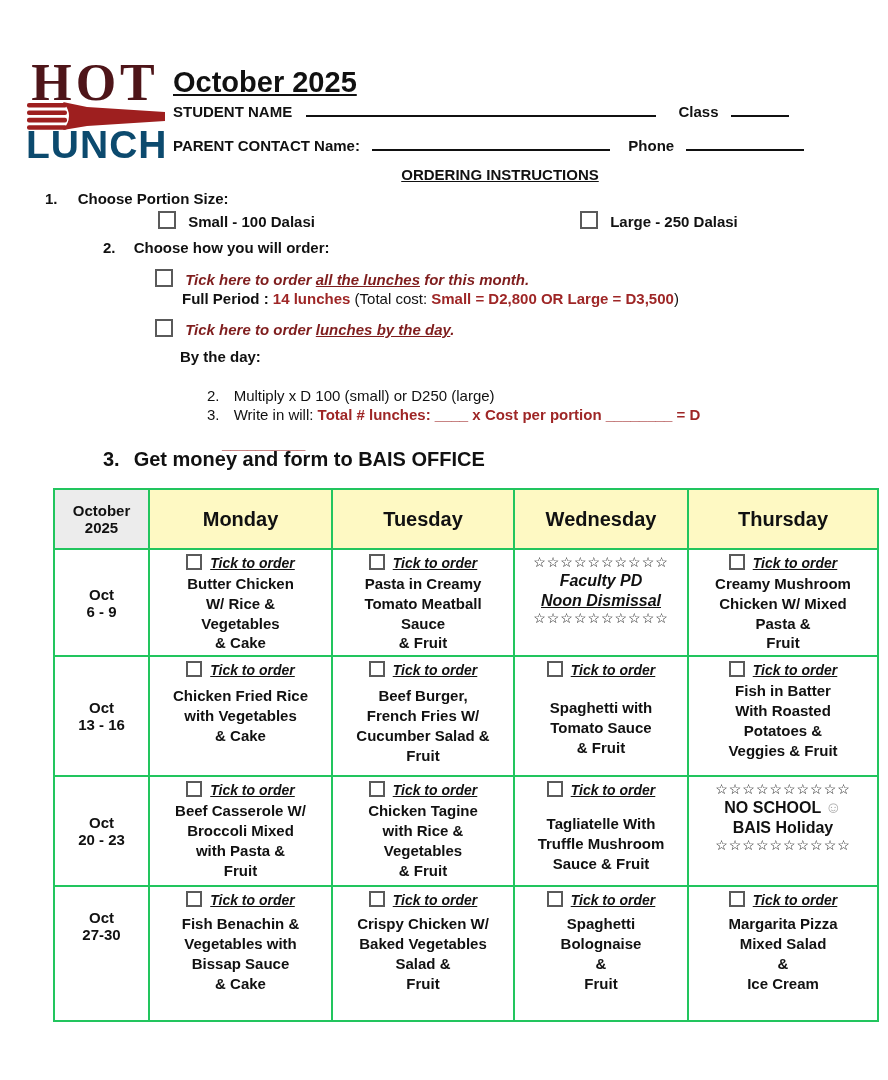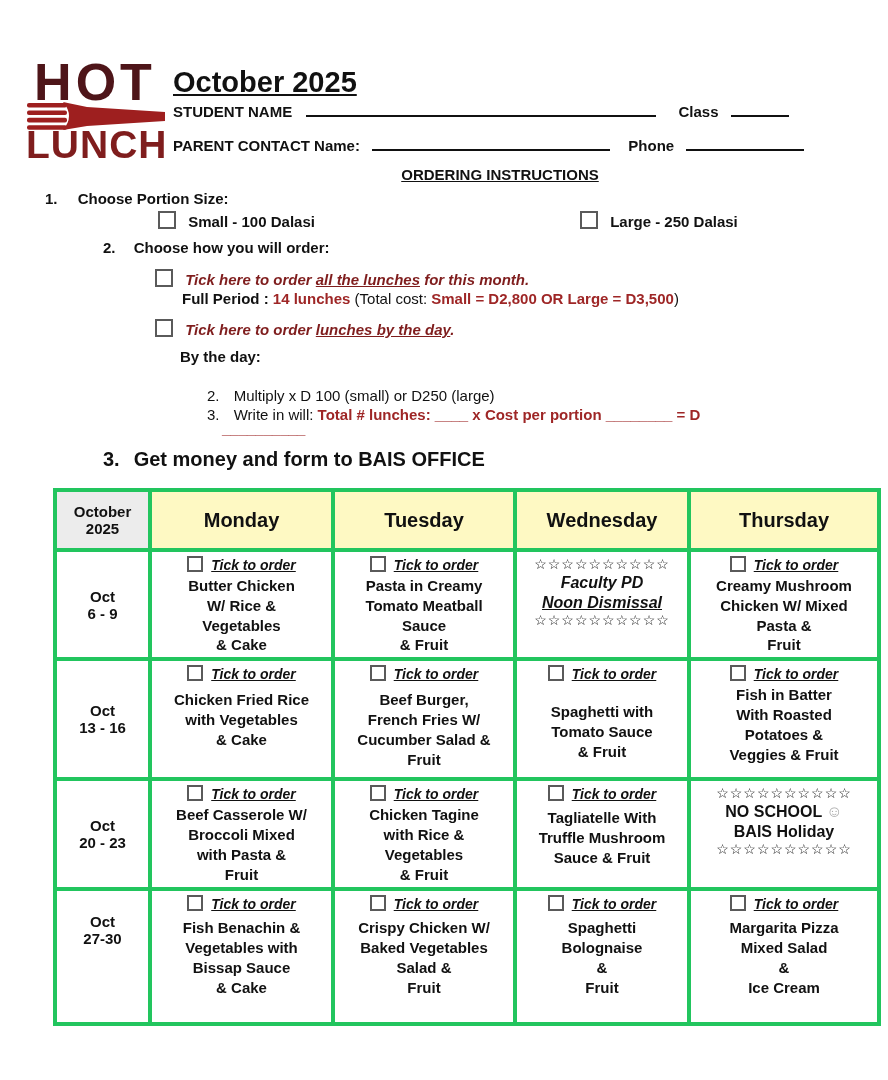--- a/index.html
+++ b/index.html
@@ -6,25 +6,25 @@
   .page {
     position:relative; width:888px; height:1080px; background:#fff;
     font-family:"Liberation Sans", sans-serif; color:#111;
     overflow:hidden;
   }
 
   
   .logo { position:absolute; left:26px; top:60px; width:140px; text-align:center; }
   .logo-hot {
     font-size:52px; font-weight:bold; line-height:0.88; color:#4e1519;
-    letter-spacing:4px; margin-left:-2px;
+    letter-spacing:4px; margin-left:-2px;font-family:Liberation Serif, serif;
   }
   .logo-fork { display:block; margin:-4px auto -6px auto; }
   .logo-lunch {
-    font-size:39px; font-weight:bold; line-height:0.95; color:#7f1d1d;
+    font-size:39px; font-weight:bold; line-height:0.95; color:#0c4a6e;
     letter-spacing:1px;
   }
 
   
   .doc-title {
     position:absolute; left:173px; top:66px;
     font-size:29px; font-weight:bold; text-decoration:underline;
   }
   .hline { position:absolute; font-size:15px; font-weight:bold; white-space:nowrap; }
   .blank {
@@ -37,35 +37,35 @@
     font-size:15px; font-weight:bold; text-decoration:underline;
   }
 
   .b { font-weight:bold; }
 
   .cb {
     display:inline-block; width:14px; height:14px; border:2px solid #5a5a5a;
     background:#fff; vertical-align:-2px; margin-right:8px;
   }
   .cb.small-cb { width:12px; height:12px; border-width:2px; }
-  .redbold { color:#9e2626; font-weight:bold; }
+  .redbold { color:#9e2626; font-weight:bold;margin-top:15px; }
   .redital { color:#7f1d1d; font-weight:bold; font-style:italic; }
   .u { text-decoration:underline; }
 
   .line { position:absolute; white-space:nowrap; font-size:15px; }
 
   .step3-line { position:absolute; left:103px; top:448px; font-size:20px; font-weight:bold; }
   .step3-line .num { margin-right:14px; }
 
   
   table.menu {
     position:absolute; left:53px; top:488px;
     border-collapse:collapse; table-layout:fixed;
   }
-  table.menu td, table.menu th { border:4px solid #22c55e; padding:2px 6px; overflow:hidden; }
+  table.menu td, table.menu th { border:2px solid #22c55e; padding:2px 6px; overflow:hidden; }
   th.month-cell { background:#ececec; font-size:15px; font-weight:bold; white-space:pre-line; }
   th.day-cell { background:#fef9c3; font-size:20px; font-weight:bold; }
   td.date-cell {
     text-align:center; vertical-align:middle; font-size:15px; font-weight:bold;
     white-space:pre-line;
   }
   td.menu-cell { vertical-align:top; text-align:center; }
   .tick-row {
     font-size:14px; font-weight:bold; font-style:italic; margin:2px 0 3px 0;
     white-space:nowrap;
@@ -262,21 +262,21 @@
       </td>
       <td class="menu-cell">
         <div class="tick-row"><span class="cb small-cb"></span><span class="tick-label">Tick to order</span></div>
         <div class="menu-text">Chicken Tagine
 with Rice &amp;
 Vegetables
 &amp; Fruit</div>
       </td>
       <td class="menu-cell">
         <div class="tick-row"><span class="cb small-cb"></span><span class="tick-label">Tick to order</span></div>
-        <div class="menu-text" style="margin-top:6px;">Tagliatelle With
+        <div class="menu-text" style="margin-top:16px;">Tagliatelle With
 Truffle Mushroom
 Sauce &amp; Fruit</div>
       </td>
       <td class="notice-cell">
         <div class="notice-inner">
           <div class="stars">☆☆☆☆☆☆☆☆☆☆</div>
           <div class="holiday-line1"><span>NO SCHOOL</span> <span class="smiley">☺</span></div>
           <div class="holiday-line2">BAIS Holiday</div>
           <div class="stars bottom">☆☆☆☆☆☆☆☆☆☆</div>
         </div>

